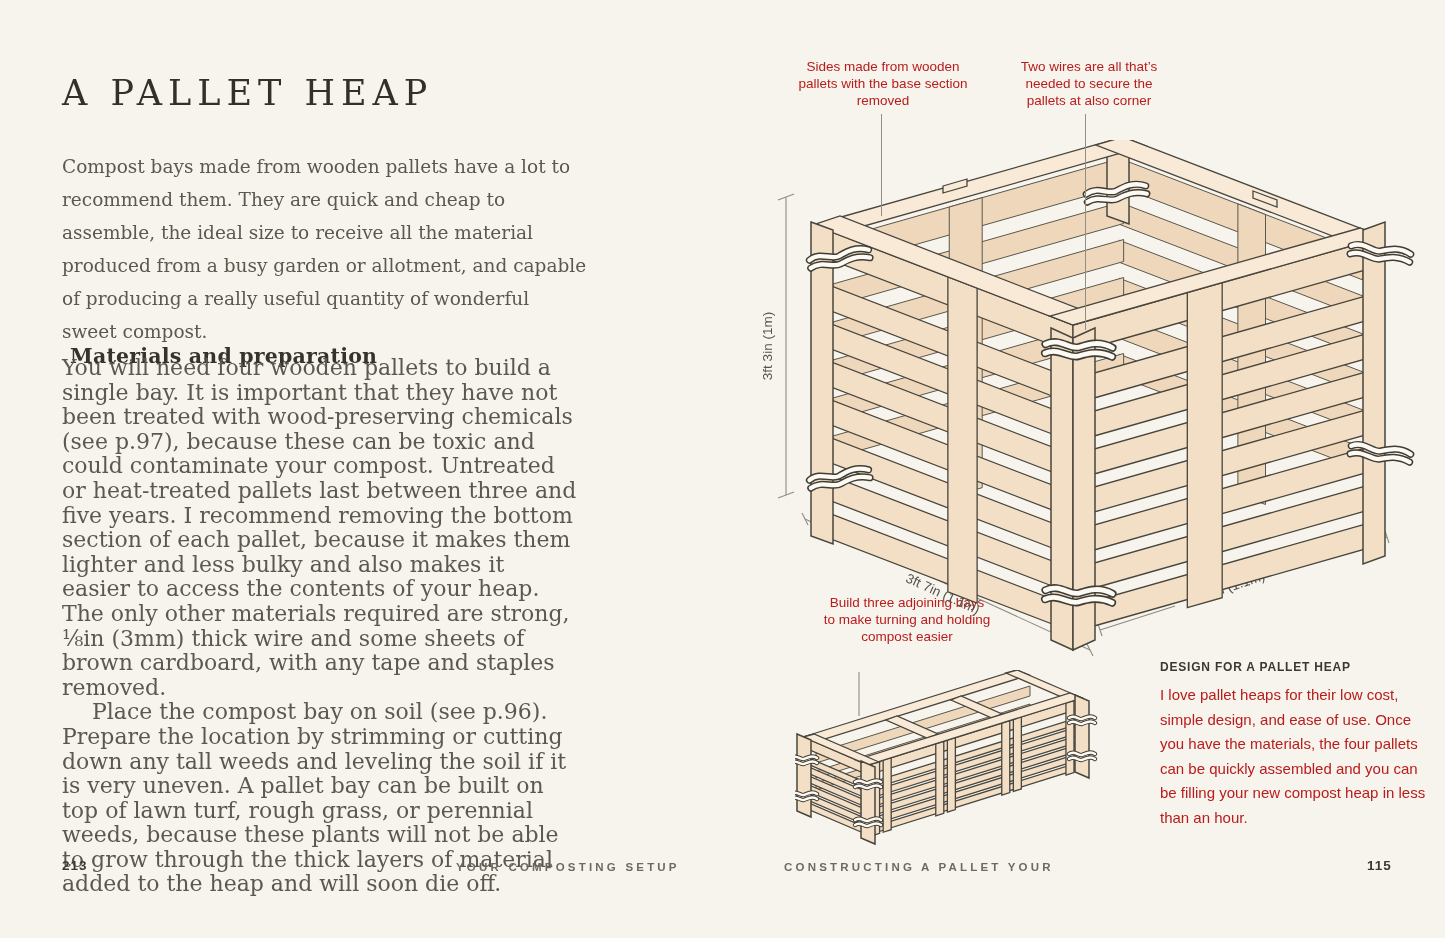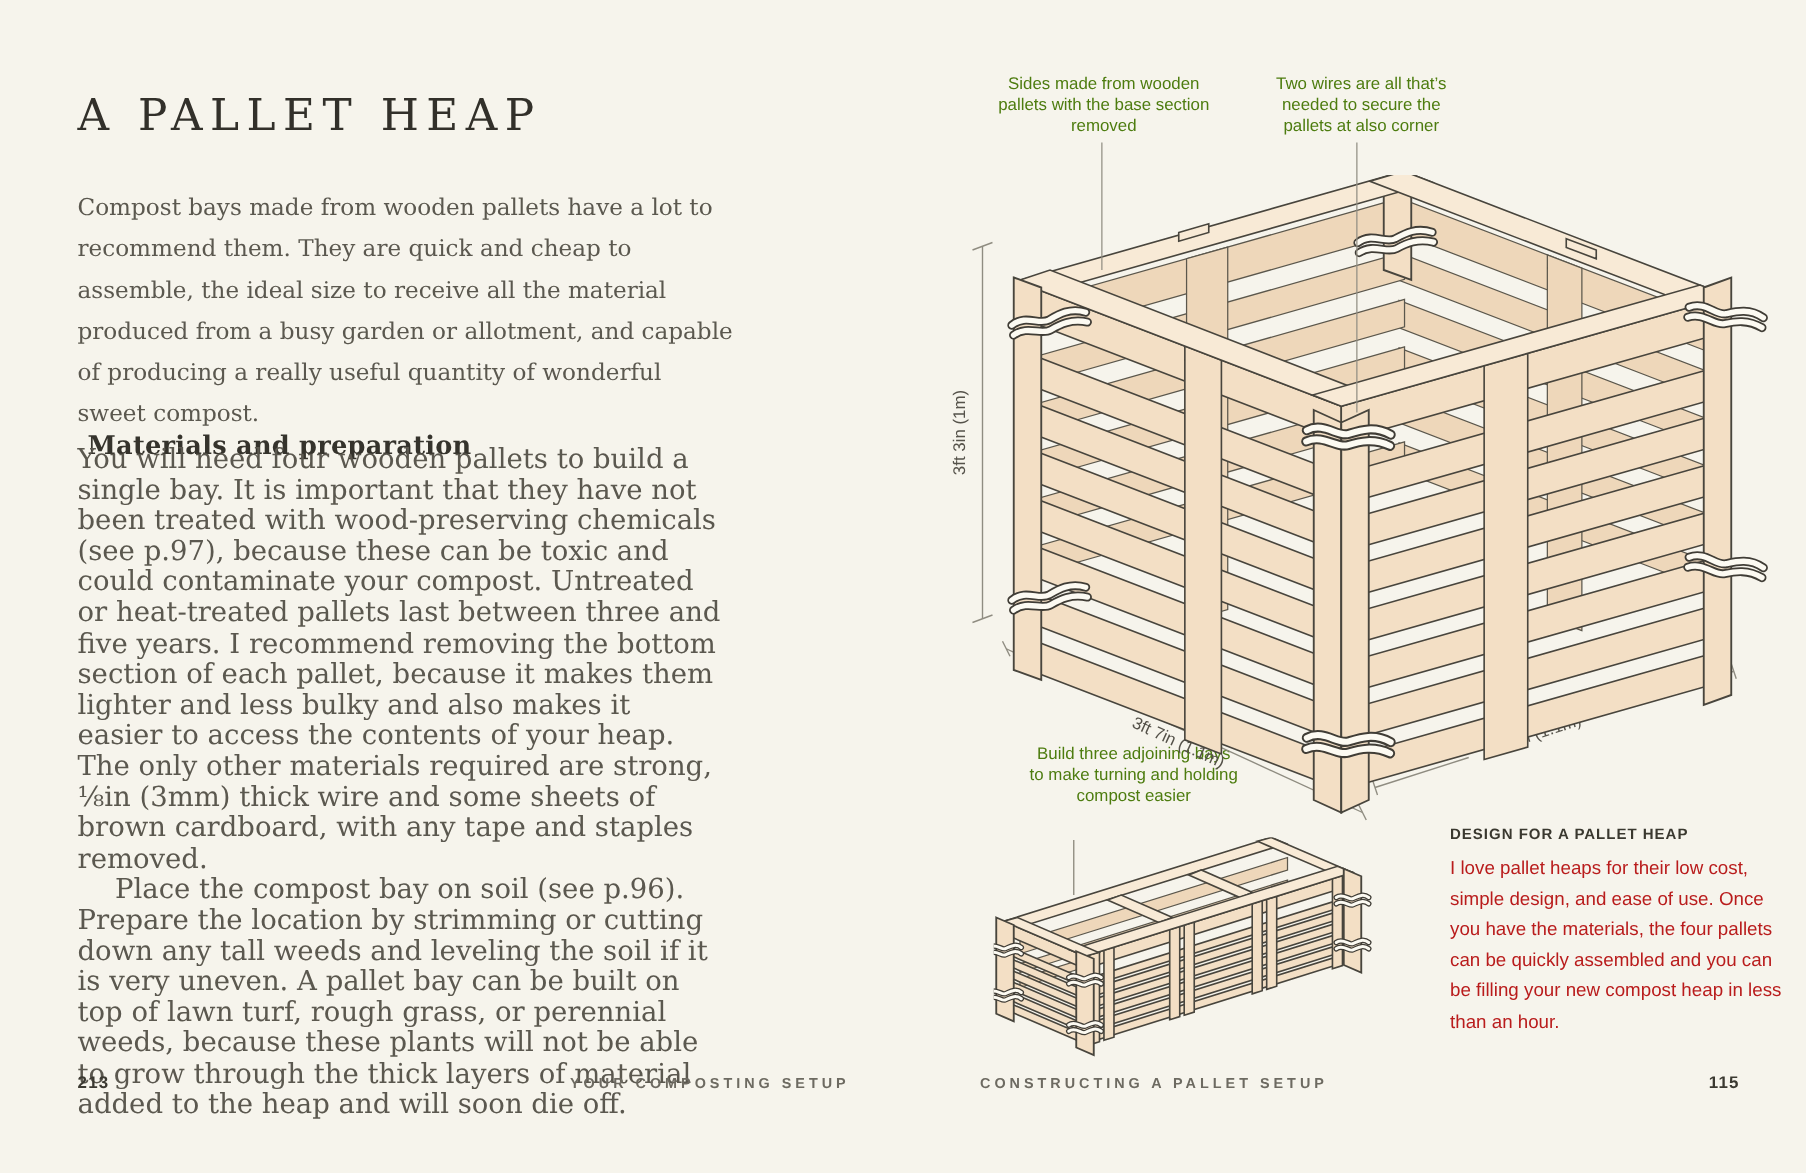--- a/index.html
+++ b/index.html
@@ -19,21 +19,21 @@
          line-height:24.6px;color:#5b584f;}
   .bodytext p{margin:0;}
   .bodytext p + p{text-indent:30px;}
 
   .footer-num{position:absolute;top:858px;font-size:13.5px;color:#3b3931;
          font-family:"Liberation Sans",sans-serif;font-weight:700;letter-spacing:1px;}
   .footer-run{position:absolute;top:861px;font-size:11.5px;color:#6d6a61;
          font-family:"Liberation Sans",sans-serif;letter-spacing:3.2px;font-weight:bold;}
 
   .callout{position:absolute;font-family:"Liberation Sans",sans-serif;
-         font-size:13.5px;line-height:17px;color:#4d7c0f;text-align:center;}
+         font-size:13.5px;line-height:17px;color:#b91c1c;text-align:center;}
   .leader{position:absolute;width:1px;background:#918e83;z-index:3;}
 
   .design-block{position:absolute;left:438px;top:660px;width:272px;
          font-family:"Liberation Sans",sans-serif;}
   .design-head{font-size:12px;font-weight:700;letter-spacing:.8px;color:#3a382f;margin:0 0 9px 0;}
   .design-body{font-size:15px;line-height:24.5px;color:#b91c1c;margin:0;}
 
   svg{position:absolute;z-index:1;}
   .wd  {fill:#f3dfc5;stroke:#48453d;stroke-width:1.3;vector-effect:non-scaling-stroke;}
   .wdi {fill:#eed7ba;stroke:#5b574c;stroke-width:1;vector-effect:non-scaling-stroke;}
@@ -240,15 +240,15 @@
     <use href="#wire2" transform="translate(287,84)"></use>
     <use href="#wire2" transform="translate(9,88)"></use>
     <use href="#wire2" transform="translate(9,124)"></use>
   </svg>
 
   <div class="design-block">
     <h3 class="design-head">DESIGN FOR A PALLET HEAP</h3>
     <p class="design-body">I love pallet heaps for their low cost, simple design, and ease of use. Once you have the materials, the four pallets can be quickly assembled and you can be filling your new compost heap in less than an hour.</p>
   </div>
 
-  <div class="footer-run" style="left:62px;">CONSTRUCTING A PALLET SETUP</div>
+  <div class="footer-run" style="left:62px;">CONSTRUCTING A PALLET YOUR</div>
   <div class="footer-num" style="left:645px;">115</div>
 </section>
 
 </body></html>

